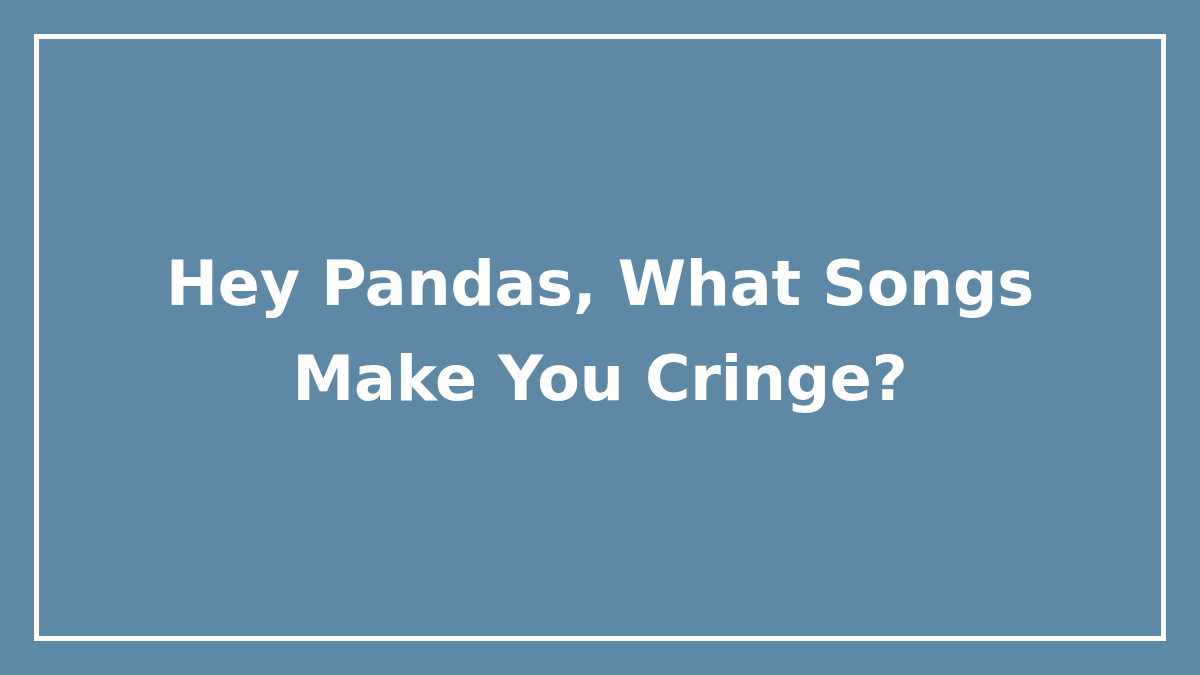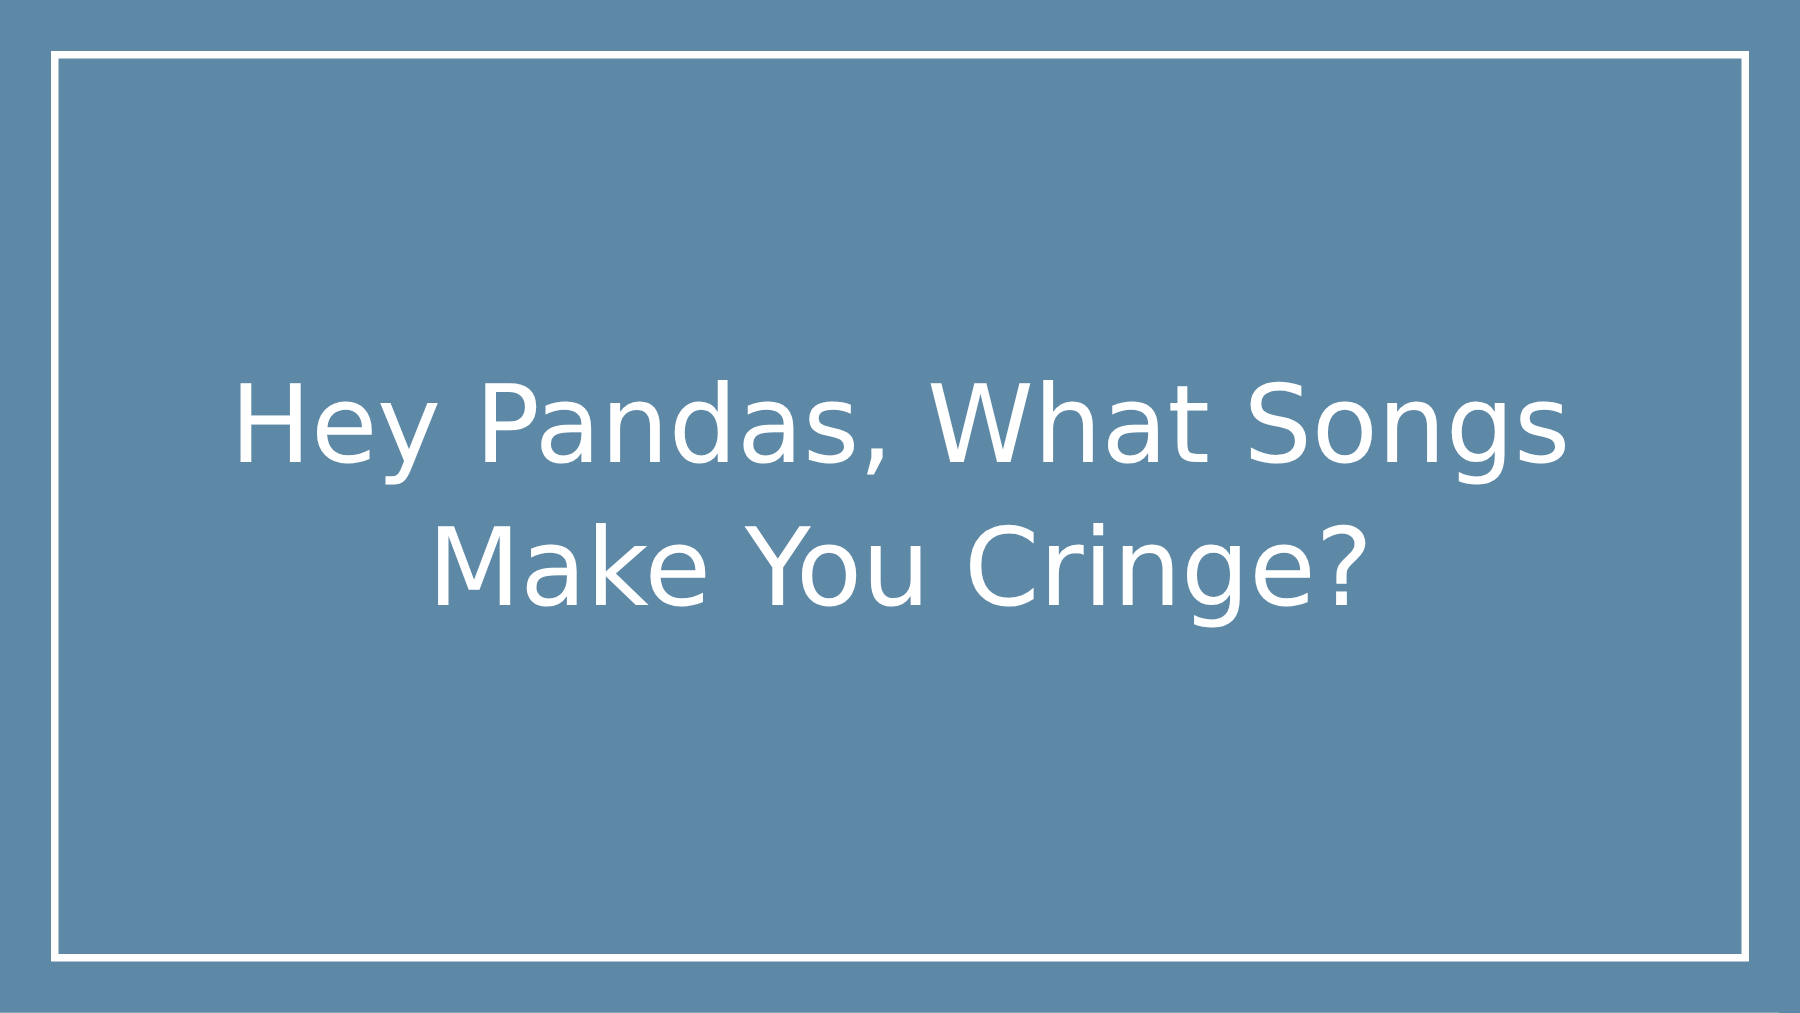--- a/index.html
+++ b/index.html
@@ -49,22 +49,22 @@
     box-sizing: border-box;
     padding: 236px 86px 0 86px;
   }
 
   .headline {
     margin: 0;
     width: 100%;
     text-align: center;
     color: #ffffff;
     font-family: "DejaVu Sans", sans-serif;
-    font-weight: normal;
-    font-size: 72px;
+    font-weight: bold;
+    font-size: 62px;
     line-height: 95px;
     letter-spacing: -0.2px;
     white-space: pre-line;
     text-rendering: optimizeLegibility;
   }
 </style>
 </head>
 <body>
 
 <div class="card">

